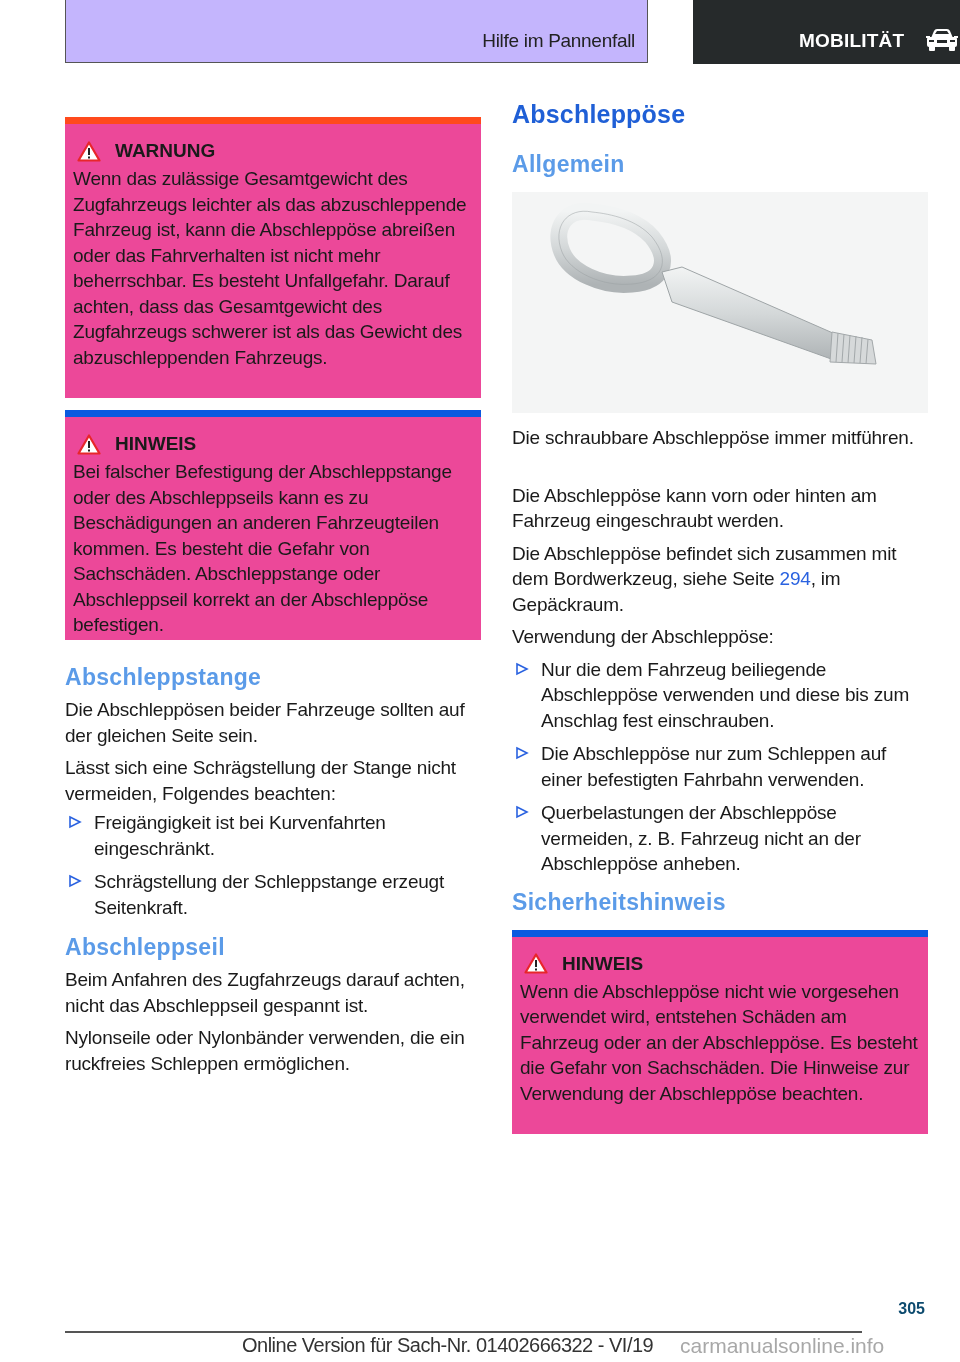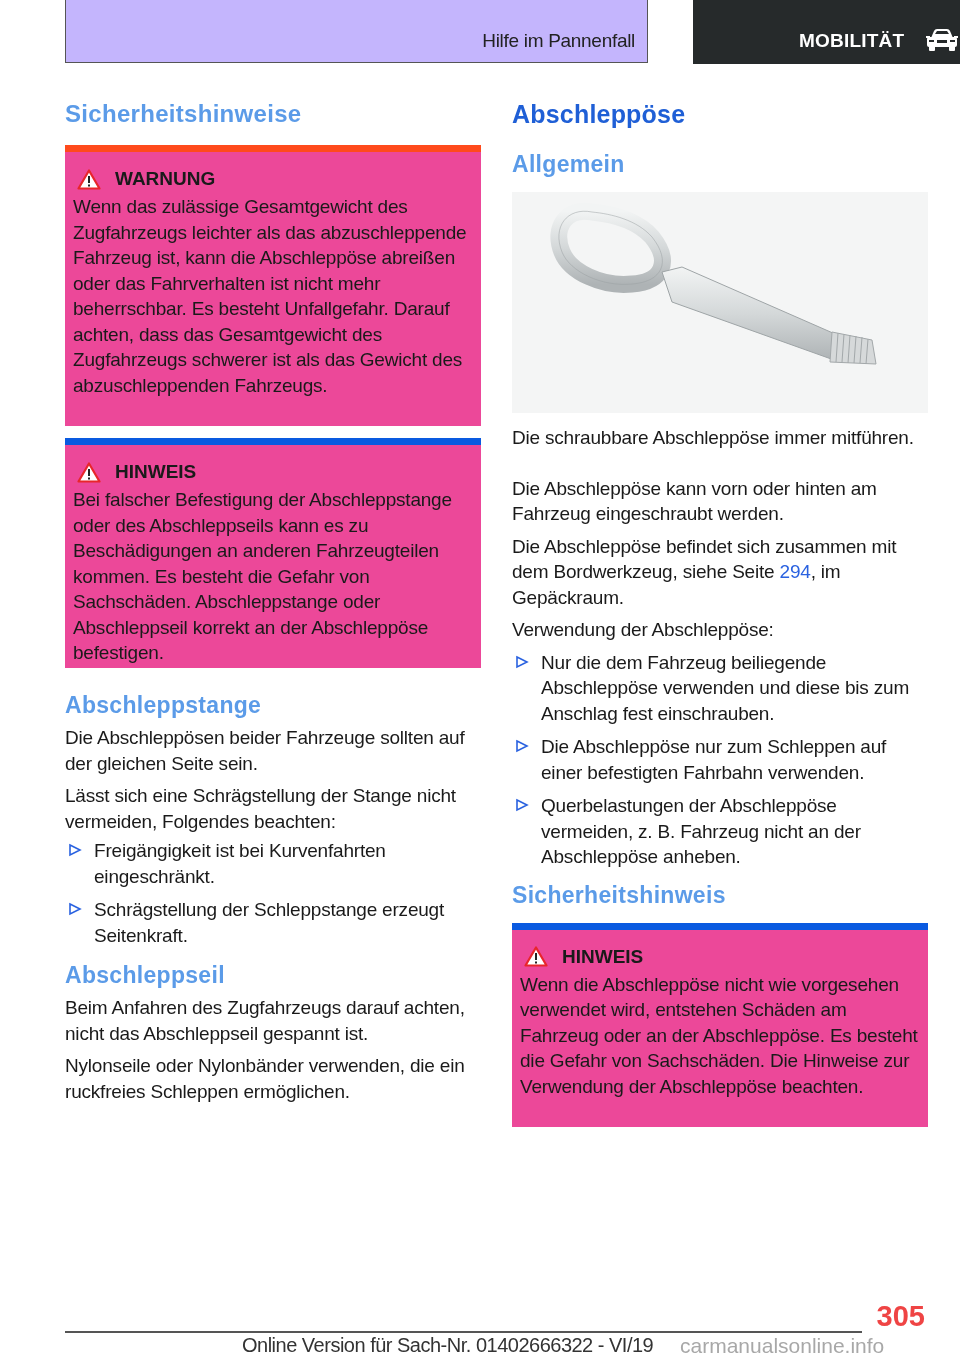--- a/index.html
+++ b/index.html
@@ -32,21 +32,21 @@
   .box .title svg { margin:0 14px 0 4px; }
   .box p.t { margin:0; }
 
   ul.bl { list-style:none; margin:0; padding:0; }
   ul.bl li { position:relative; padding-left:29px; font-size:19px; line-height:25.5px; letter-spacing:-0.2px; margin-bottom:8px; }
   ul.bl li .tri { position:absolute; left:3px; top:5px; width:14px; height:14px; }
 
   .figure { background:#f4f5f5; width:416px; height:221px; position:relative; }
 
   .footer-line { position:absolute; left:65px; top:1331px; width:797px; height:2px; background:#555; }
-  .page-num { position:absolute; right:35px; top:1300px; font-size:29px; font-weight:bold; color:#ef4444; }
+  .page-num { position:absolute; right:35px; top:1300px; font-size:16px; font-weight:bold; color:#0c4a6e; }
   .footer-text { position:absolute; left:242px; top:1334px; font-size:20px; color:#333; letter-spacing:-0.5px; }
   .footer-wm { position:absolute; left:680px; top:1334px; font-size:21px; color:#a8a8a8; letter-spacing:0px; }
 </style>
 </head>
 <body>
 
 <div class="hdr-left">
   <span class="crumb">Hilfe im Pannenfall</span>
 </div>
 <div class="hdr-right">
@@ -59,21 +59,20 @@
     <rect x="1" y="8" width="4" height="2" fill="#fff"></rect>
     <rect x="29" y="8" width="4" height="2" fill="#fff"></rect>
     <path d="M10 6 L12 3 L22 3 L24 6 Z" fill="#262a2b"></path>
     <rect x="4" y="12" width="5" height="2" fill="#262a2b"></rect>
     <rect x="25" y="12" width="5" height="2" fill="#262a2b"></rect>
     <rect x="12" y="12" width="10" height="3" fill="#262a2b"></rect>
   </svg>
 </div>
 
 <div class="col col-l">
-  <h2 class="h2-l" style="font-size:24px;">Sicherheitshinweise</h2>
 
   <div class="box" style="margin-top:17px; height:281px;">
     <div class="bar" style="background:#ff4a1c;"></div>
     <div class="inner">
       <div class="title">
         <svg width="24" height="21" viewBox="0 0 24 21">
           <path d="M12 1.5 L22.5 19.5 L1.5 19.5 Z" fill="#fff" stroke="#e8262b" stroke-width="2.2" stroke-linejoin="round"></path>
           <rect x="11" y="7" width="2" height="7" fill="#222"></rect>
           <rect x="11" y="15.5" width="2" height="2" fill="#222"></rect>
         </svg>
@@ -146,21 +145,21 @@
         <line x1="332" y1="142" x2="330" y2="170"></line>
         <line x1="338" y1="143" x2="336" y2="171"></line>
         <line x1="344" y1="144" x2="342" y2="171"></line>
         <line x1="350" y1="145" x2="348" y2="171"></line>
         <line x1="356" y1="147" x2="354" y2="172"></line>
       </g>
     </svg>
   </div>
 
   <p class="t" style="margin-top:12px;">Die schraubbare Abschleppöse immer mitführen.</p>
-  <p class="t" style="margin-top:25px;">Die Abschleppöse kann vorn oder hinten am Fahrzeug eingeschraubt werden.</p>
+  <p class="t" style="margin-top:32px;">Die Abschleppöse kann vorn oder hinten am Fahrzeug eingeschraubt werden.</p>
   <p class="t" style="margin-top:7px;">
     <span>Die Abschleppöse befindet sich zusammen mit dem Bordwerkzeug, siehe Seite </span><span class="link">294</span><span>, im Gepäckraum.</span>
   </p>
   <p class="t" style="margin-top:7px;">Verwendung der Abschleppöse:</p>
   <ul class="bl" style="margin-top:7px;">
     <li>
       <svg class="tri" viewBox="0 0 14 14">
           <path d="M2 2 L12 7 L2 12 Z" fill="none" stroke="#2a62e0" stroke-width="1.6"></path>
         </svg>
       <span>Nur die dem Fahrzeug beiliegende Abschleppöse verwenden und diese bis zum Anschlag fest einschrauben.</span>

